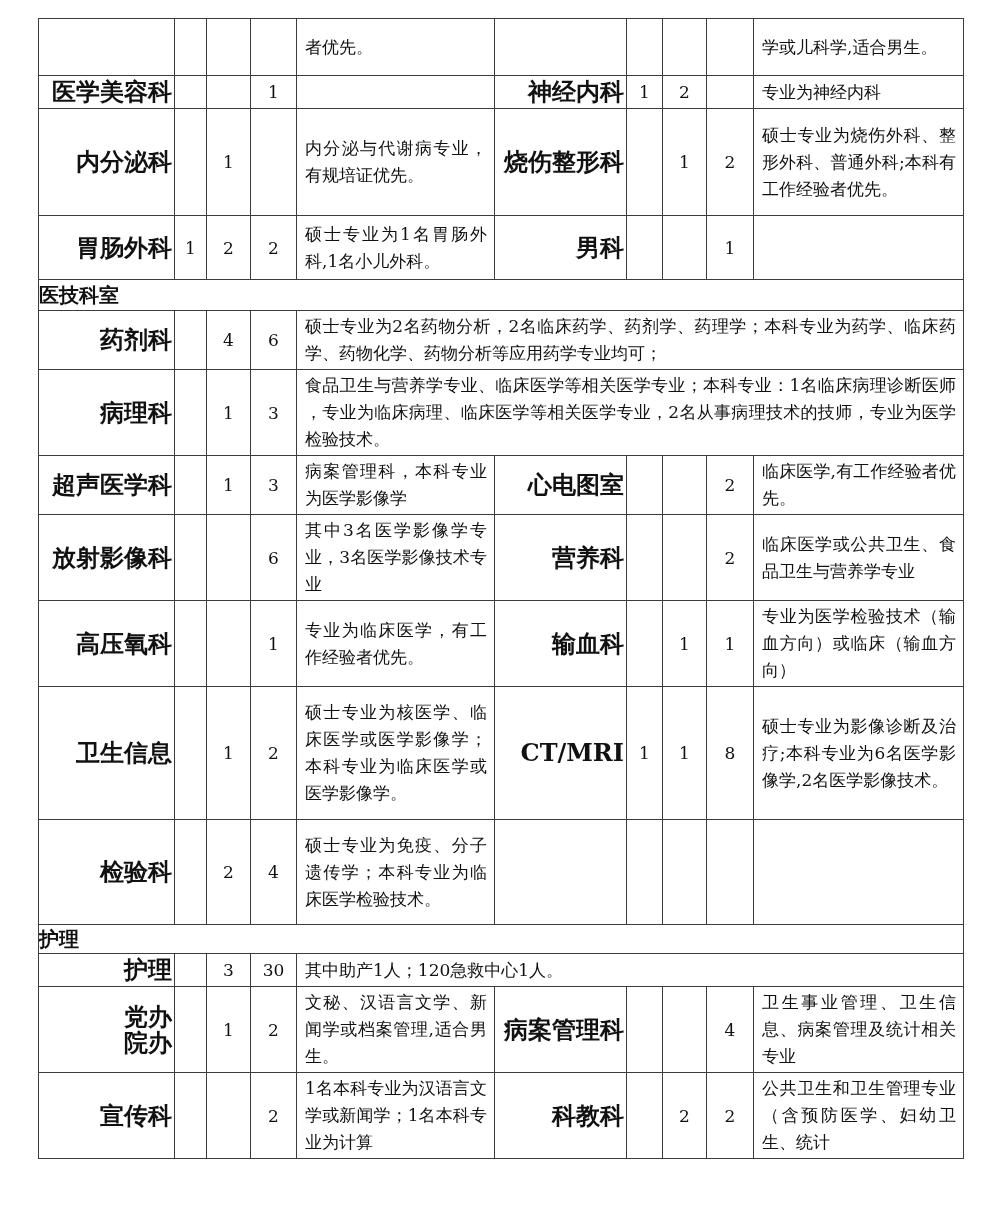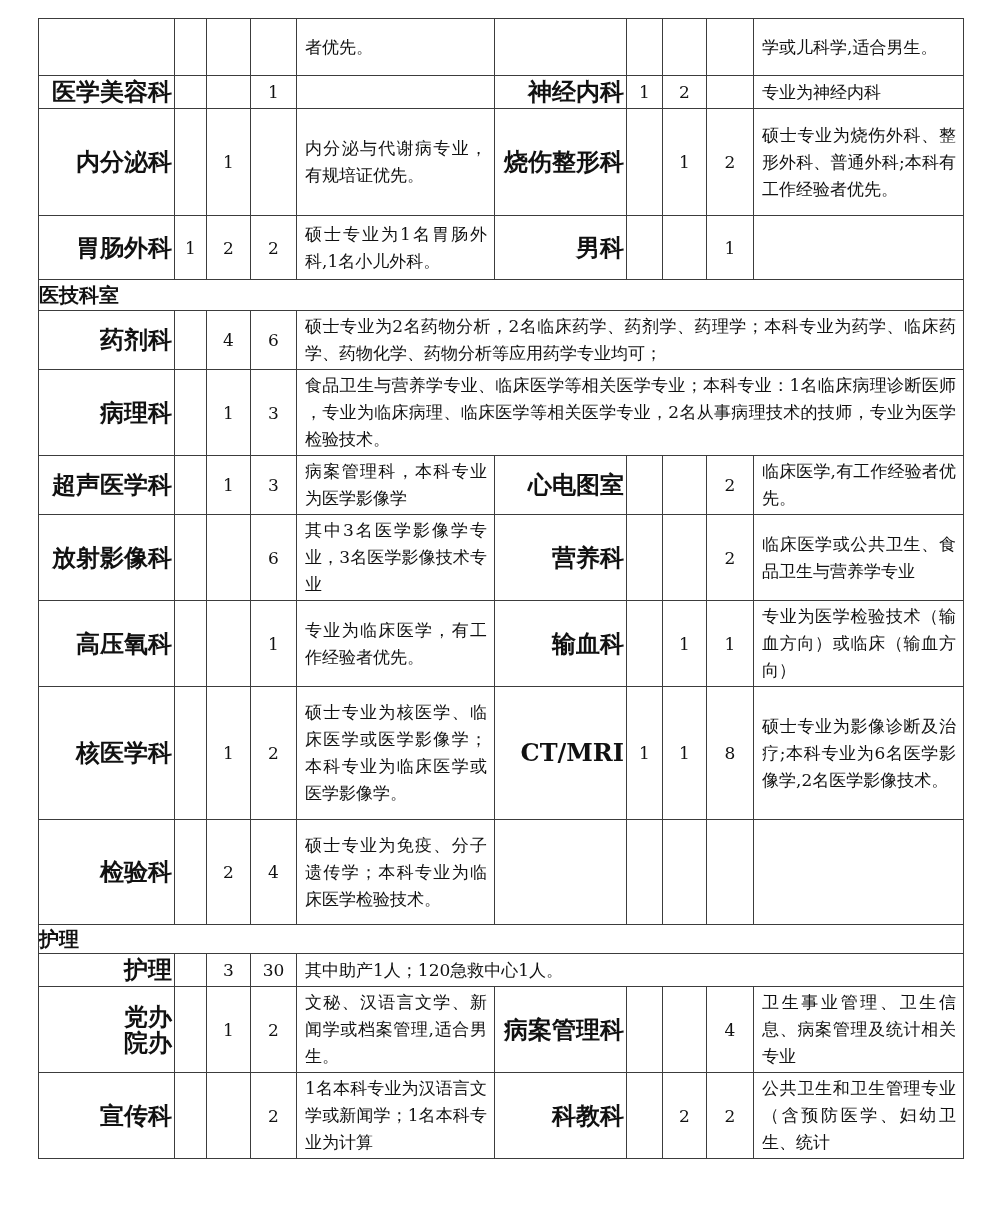--- a/index.html
+++ b/index.html
@@ -174,21 +174,21 @@
           <td class="num"></td>
           <td class="num">1</td>
           <td class="req">专业为临床医学，有工作经验者优先。</td>
           <td class="dept">输血科</td>
           <td class="num"></td>
           <td class="num">1</td>
           <td class="num">1</td>
           <td class="req">专业为医学检验技术（输血方向）或临床（输血方向）</td>
         </tr>
         <tr style="height: 133px;">
-          <td class="dept">核医学科</td>
+          <td class="dept">卫生信息</td>
           <td class="num"></td>
           <td class="num">1</td>
           <td class="num">2</td>
           <td class="req">硕士专业为核医学、临床医学或医学影像学；本科专业为临床医学或医学影像学。</td>
           <td class="dept">CT/MRI</td>
           <td class="num">1</td>
           <td class="num">1</td>
           <td class="num">8</td>
           <td class="req">硕士专业为影像诊断及治疗;本科专业为6名医学影像学,2名医学影像技术。</td>
         </tr>

